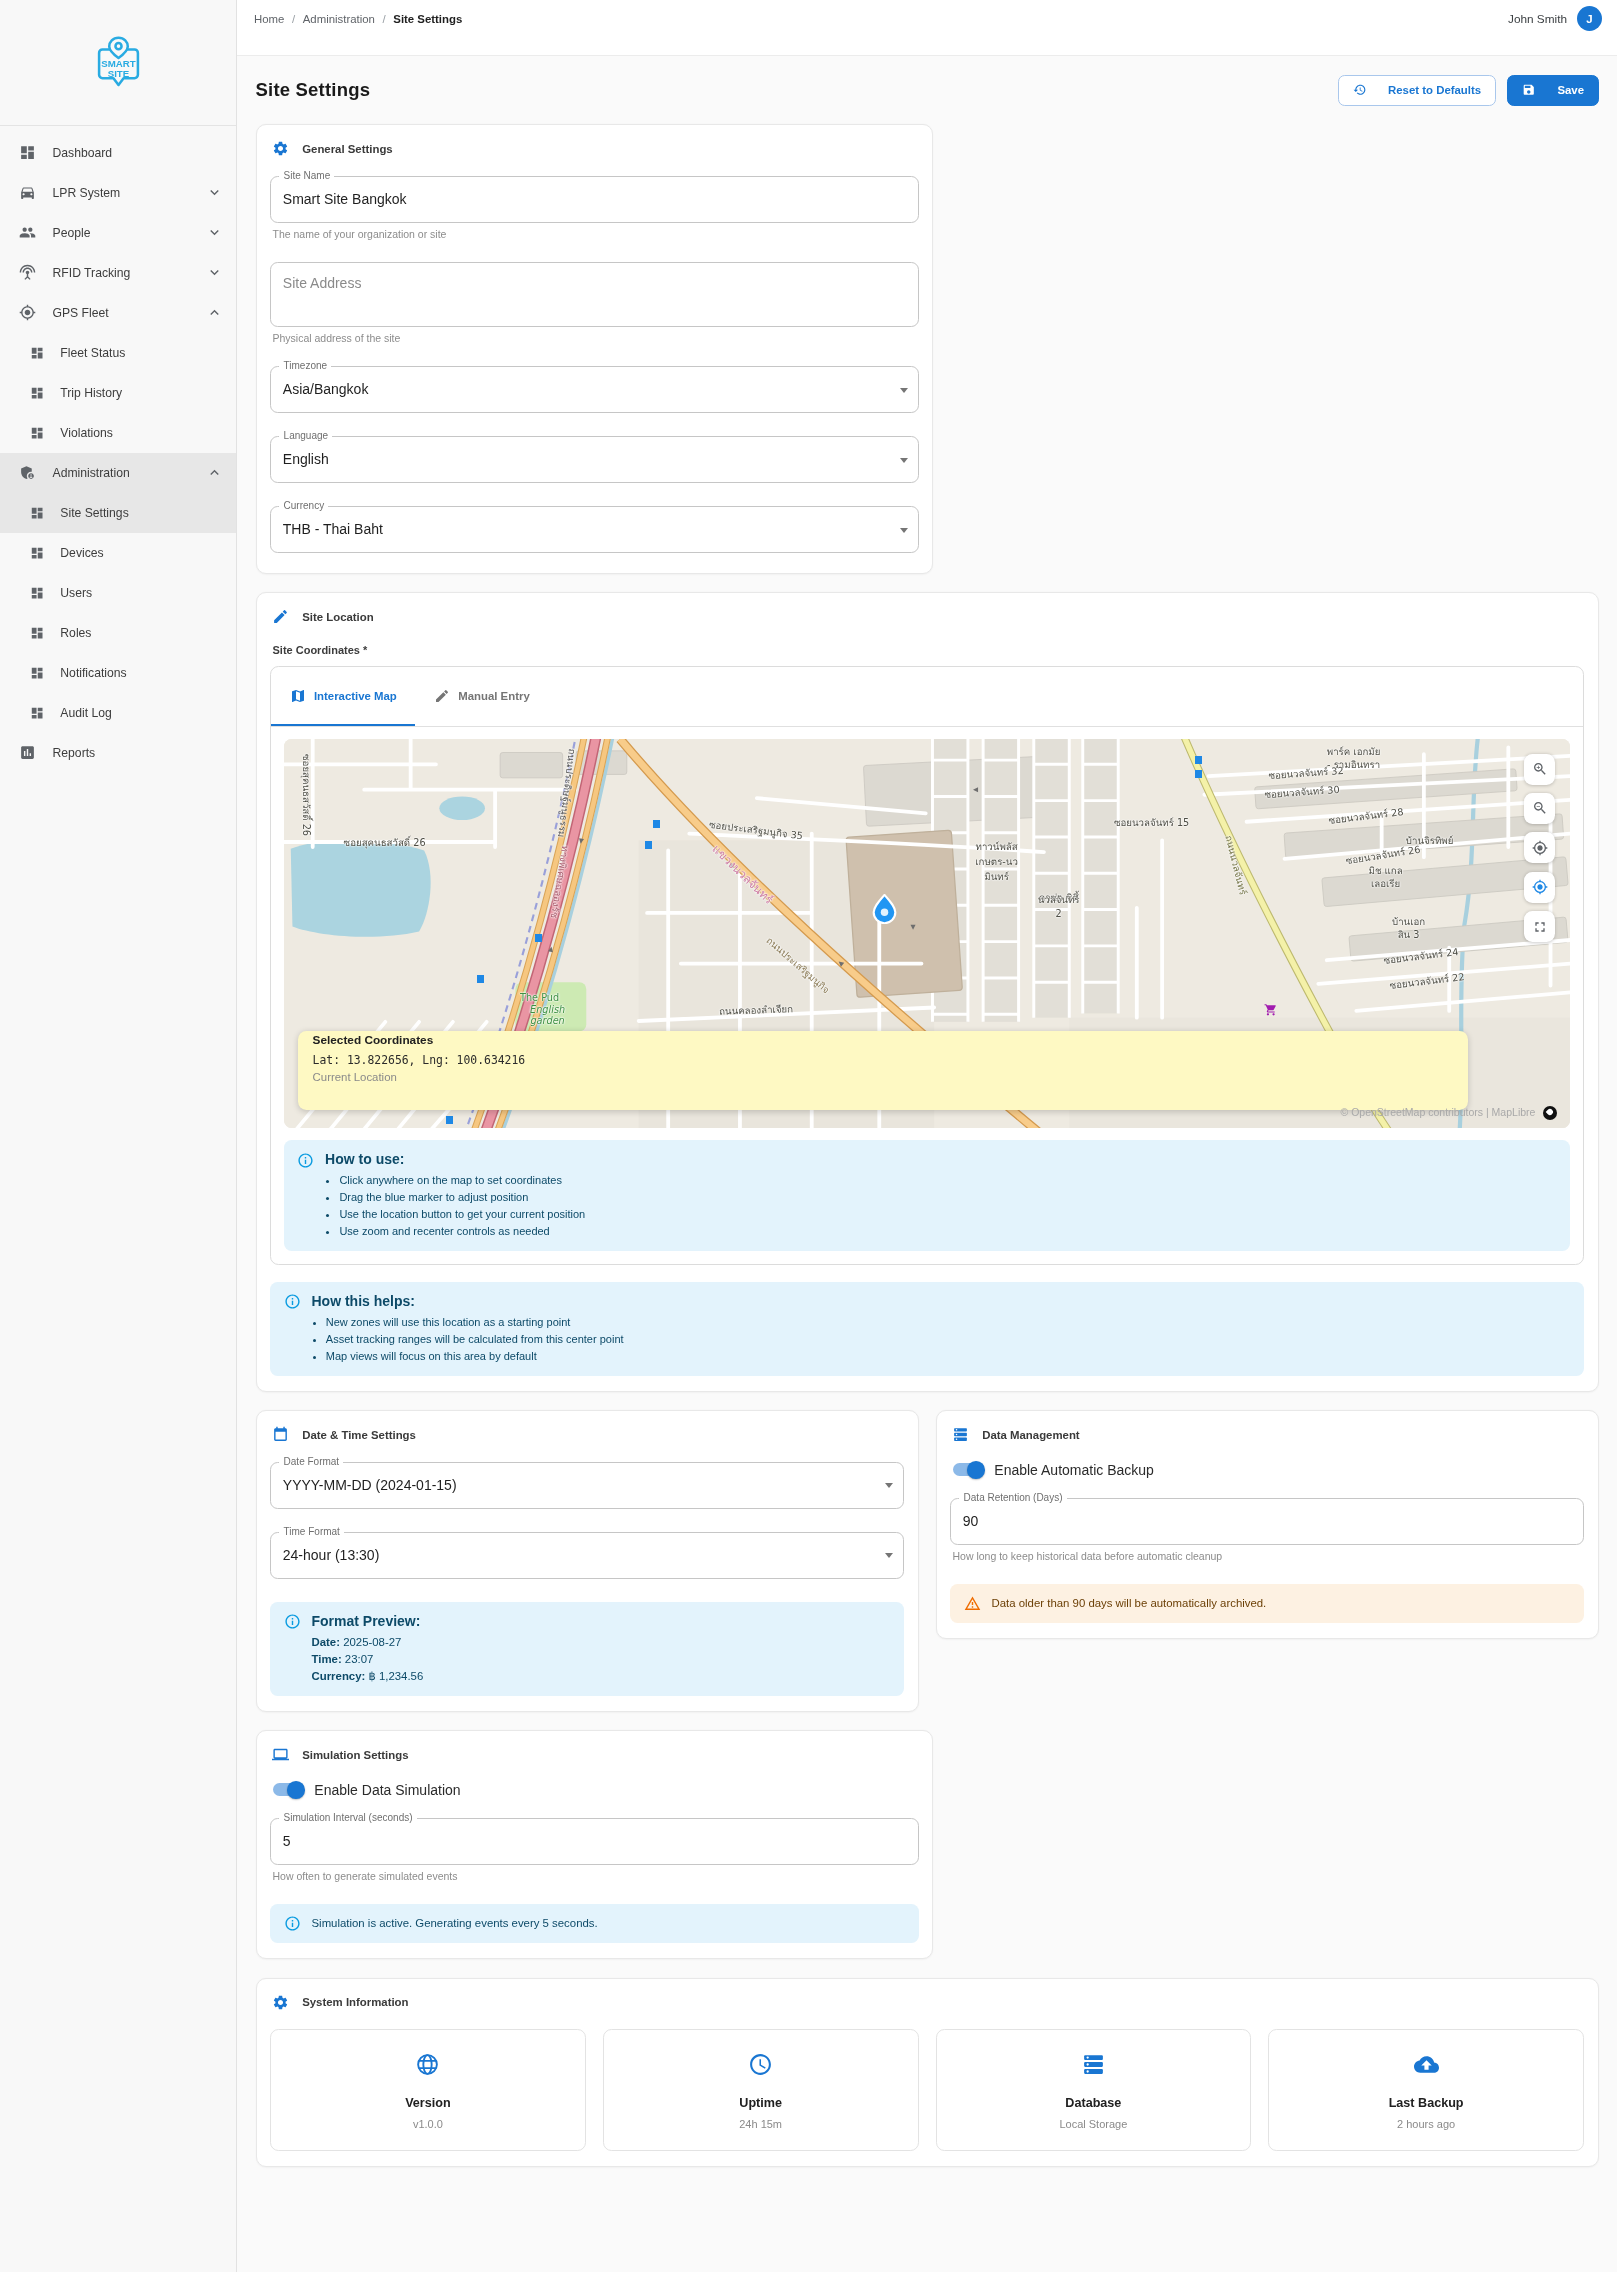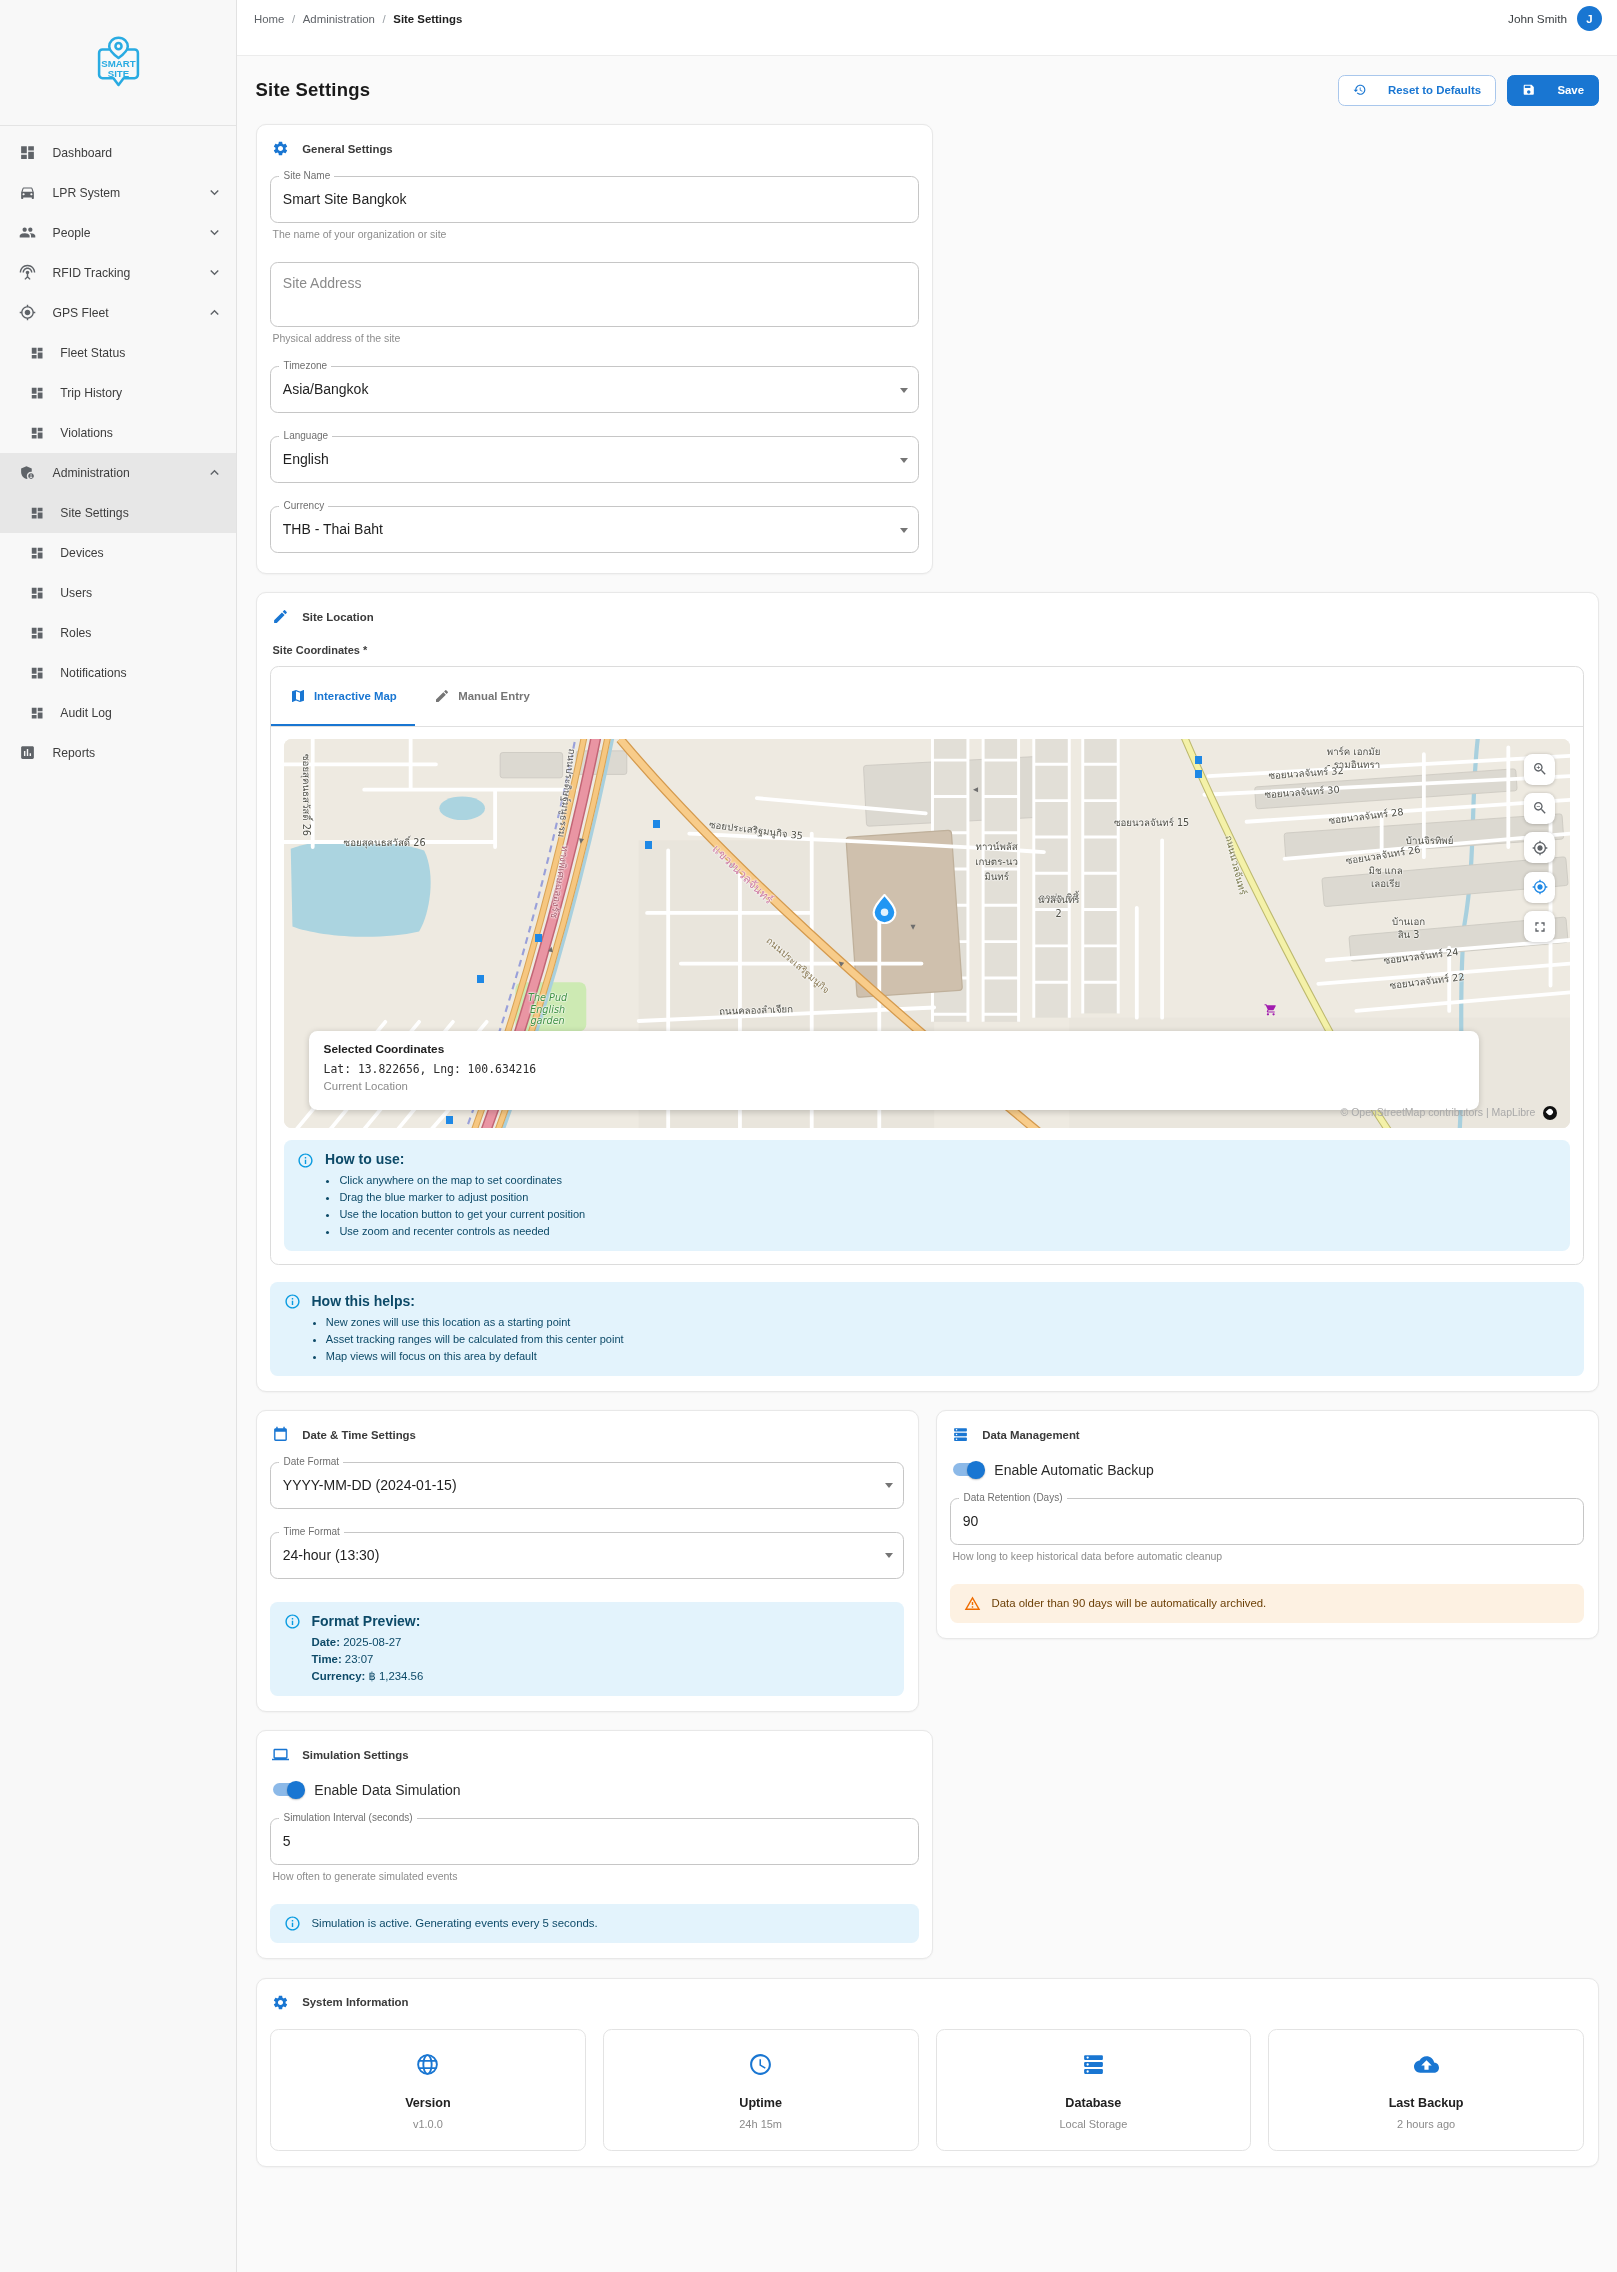--- a/index.html
+++ b/index.html
@@ -92,21 +92,21 @@
   .map-body { padding:12.6px; }
   .map-frame { position:relative; height:389px; border-radius:7.6px; overflow:hidden; background:#eeeae1; }
   .map-frame > svg.geo { position:absolute; inset:0; }
   .map-label { position:absolute; font-size:9.7px; color:#4e4e45; white-space:nowrap; pointer-events:none;
                text-shadow:0 0 1.7px #fff,0 0 1.7px #fff,0 0 2.5px #fff; font-family:"DejaVu Sans","Liberation Sans",sans-serif; }
   .map-square { position:absolute; width:7.6px; height:7.6px; background:#1e88e5; pointer-events:none; }
   .map-controls { position:absolute; top:14.3px; right:15px; display:flex; flex-direction:column; gap:8.4px; }
   .map-btn { width:31px; height:31px; background:#fff; border-radius:8.4px; box-shadow:0 0.8px 3.4px rgba(0,0,0,.2); display:flex; align-items:center; justify-content:center; cursor:pointer; }
   .map-btn svg { width:16px; height:16px; color:#5f6368; }
   .map-btn.blue svg { color:#1e88e5; }
-  .coords-overlay { position:absolute; left:25px; top:292px; width:1170px; height:79px; background:#ffffff; border-radius:8.4px; box-shadow:0 1.7px 6.7px rgba(0,0,0,.18); padding:11px 15px; }
+  .coords-overlay { position:absolute; left:14px; top:292px; width:1170px; height:79px; background:#fef9c3; border-radius:8.4px; box-shadow:0 1.7px 6.7px rgba(0,0,0,.18); padding:2px 15px; }
   .co-title { font-size:11.8px; font-weight:700; color:#212121; margin-bottom:5.9px; }
   .co-coords { font-family:"DejaVu Sans Mono","Liberation Mono",monospace; font-size:11.4px; color:#2b2b2b; margin-bottom:3.4px; }
   .co-sub { font-size:11.4px; color:#8a8a8a; }
   .attribution { position:absolute; right:35px; bottom:10px; font-size:10.5px; color:#a9a9a9; pointer-events:none; }
   .attr-logo { position:absolute; right:13.5px; bottom:8.4px; width:14.3px; height:14.3px; border-radius:50%; background:#111; }
   .attr-logo::after { content:""; position:absolute; left:4.2px; top:3.4px; width:5.9px; height:5.9px; border-radius:50% 50% 50% 0; background:#fff; transform:rotate(45deg); }
   .marker-pin { position:absolute; pointer-events:none; }
   .poi-cart { position:absolute; pointer-events:none; color:#a21caf; }
   .mt14 { margin-top:11.8px; }
 
@@ -464,21 +464,21 @@
                   <span class="map-label" style="left: 1137px; top: 217px; transform: translate(-50%, -50%) rotate(-7deg);">ซอยนวลจันทร์ 24</span>
                   <span class="map-label" style="left: 1143px; top: 242px; transform: translate(-50%, -50%) rotate(-7deg);">ซอยนวลจันทร์ 22</span>
                   <span class="map-label" style="left: 1070px; top: 11.8px; transform: translate(-50%, -50%);">พาร์ค เอกมัย</span>
                   <span class="map-label" style="left: 1070px; top: 25px; transform: translate(-50%, -50%);">- รามอินทรา</span>
                   <span class="map-label" style="left: 713px; top: 107px; transform: translate(-50%, -50%);">ทาวน์พลัส</span>
                   <span class="map-label" style="left: 713px; top: 122px; transform: translate(-50%, -50%);">เกษตร-นว</span>
                   <span class="map-label" style="left: 713px; top: 137px; transform: translate(-50%, -50%);">มินทร์</span>
                   <span class="map-label" style="left: 775px; top: 158px; transform: translate(-50%, -50%);">คาซ่า ซิตี้</span>
                   <span class="map-label" style="left: 775px; top: 160px; transform: translate(-50%, -50%);">นวลจันทร์</span>
                   <span class="map-label" style="left: 775px; top: 174px; transform: translate(-50%, -50%);">2</span>
-                  <span class="map-label" style="left: 264px; top: 258px; transform: translate(-50%, -50%); color: rgb(63, 145, 67); font-style: italic;">The Pud</span>
+                  <span class="map-label" style="left: 256px; top: 258px; transform: translate(-50%, -50%); color: rgb(63, 145, 67); ">The Pud</span>
                   <span class="map-label" style="left: 264px; top: 270px; transform: translate(-50%, -50%); color: rgb(63, 145, 67); font-style: italic;">English</span>
                   <span class="map-label" style="left: 264px; top: 281px; transform: translate(-50%, -50%); color: rgb(63, 145, 67); font-style: italic;">garden</span>
                 </div>
               <div id="map-squares">
                   <span class="map-square" style="left: 369px; top: 81px;"></span>
                   <span class="map-square" style="left: 361px; top: 102px;"></span>
                   <span class="map-square" style="left: 251px; top: 195px;"></span>
                   <span class="map-square" style="left: 193px; top: 236px;"></span>
                   <span class="map-square" style="left: 911px; top: 17px;"></span>
                   <span class="map-square" style="left: 911px; top: 31px;"></span>

